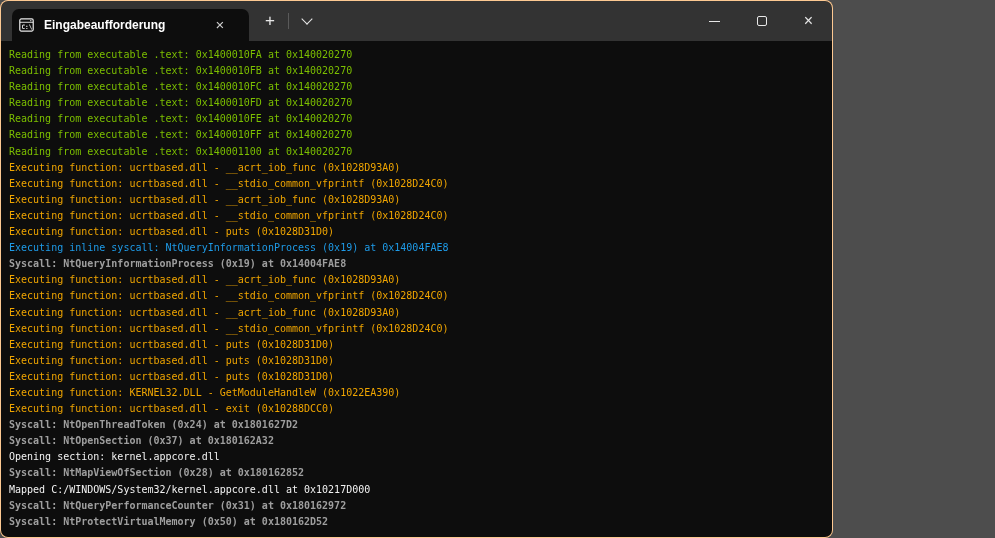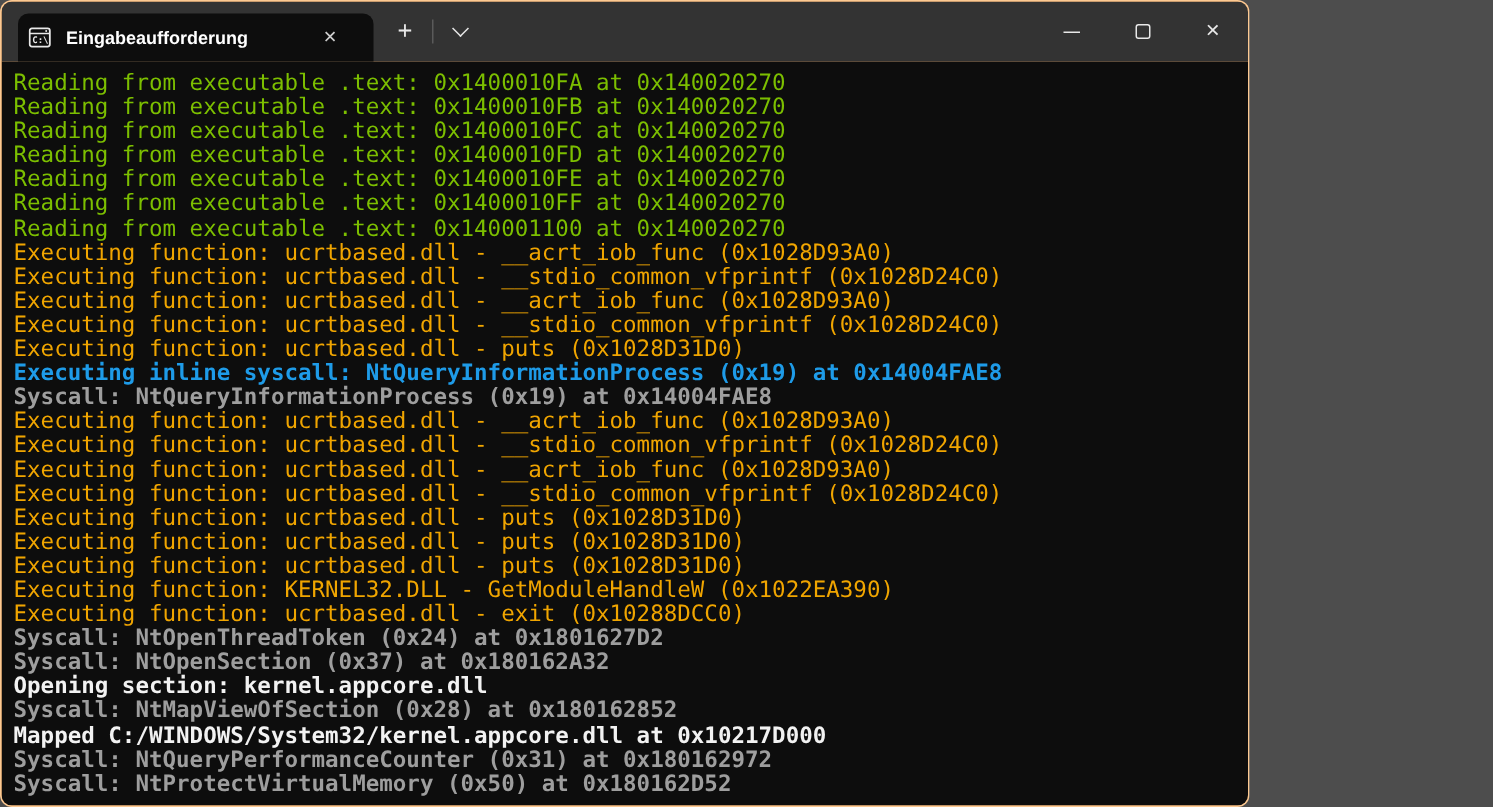--- a/index.html
+++ b/index.html
@@ -43,29 +43,29 @@
     width:47px;height:100%;border:none;background:transparent;display:flex;
     align-items:center;justify-content:center;cursor:pointer;color:#e8e8e8;
   }
   .glyph-min{width:11px;height:1px;background:#e8e8e8;}
   .glyph-max{width:10px;height:10px;border:1px solid #e8e8e8;border-radius:2px;}
   .glyph-close{font-size:16px;line-height:16px;color:#e8e8e8;font-weight:400;}
   
   .terminal{
     flex:1;background:#0d0d0d;padding:6px 4px 0 8px;overflow:hidden;cursor:text;
     font-family:"DejaVu Sans Mono","Liberation Mono",monospace;
-    font-size:15px;line-height:16.1px;white-space:pre;
+    font-size:10px;line-height:16.1px;white-space:pre;
   }
   .tline{height:16.1px;}
   .c-green{color:var(--c-green);}
   .c-yellow{color:var(--c-yellow);}
   .c-blue{color:var(--c-blue);}
   .c-gray{color:var(--c-gray);font-weight:bold;}
   .c-white{color:var(--c-white);}
-  .bold{font-weight:700;}
+  .bold{font-weight:400;}
 </style>
 </head>
 <body>
 
 <div class="window">
 
   <div class="titlebar">
 
     <div class="tab">
       <span class="tab-icon">

